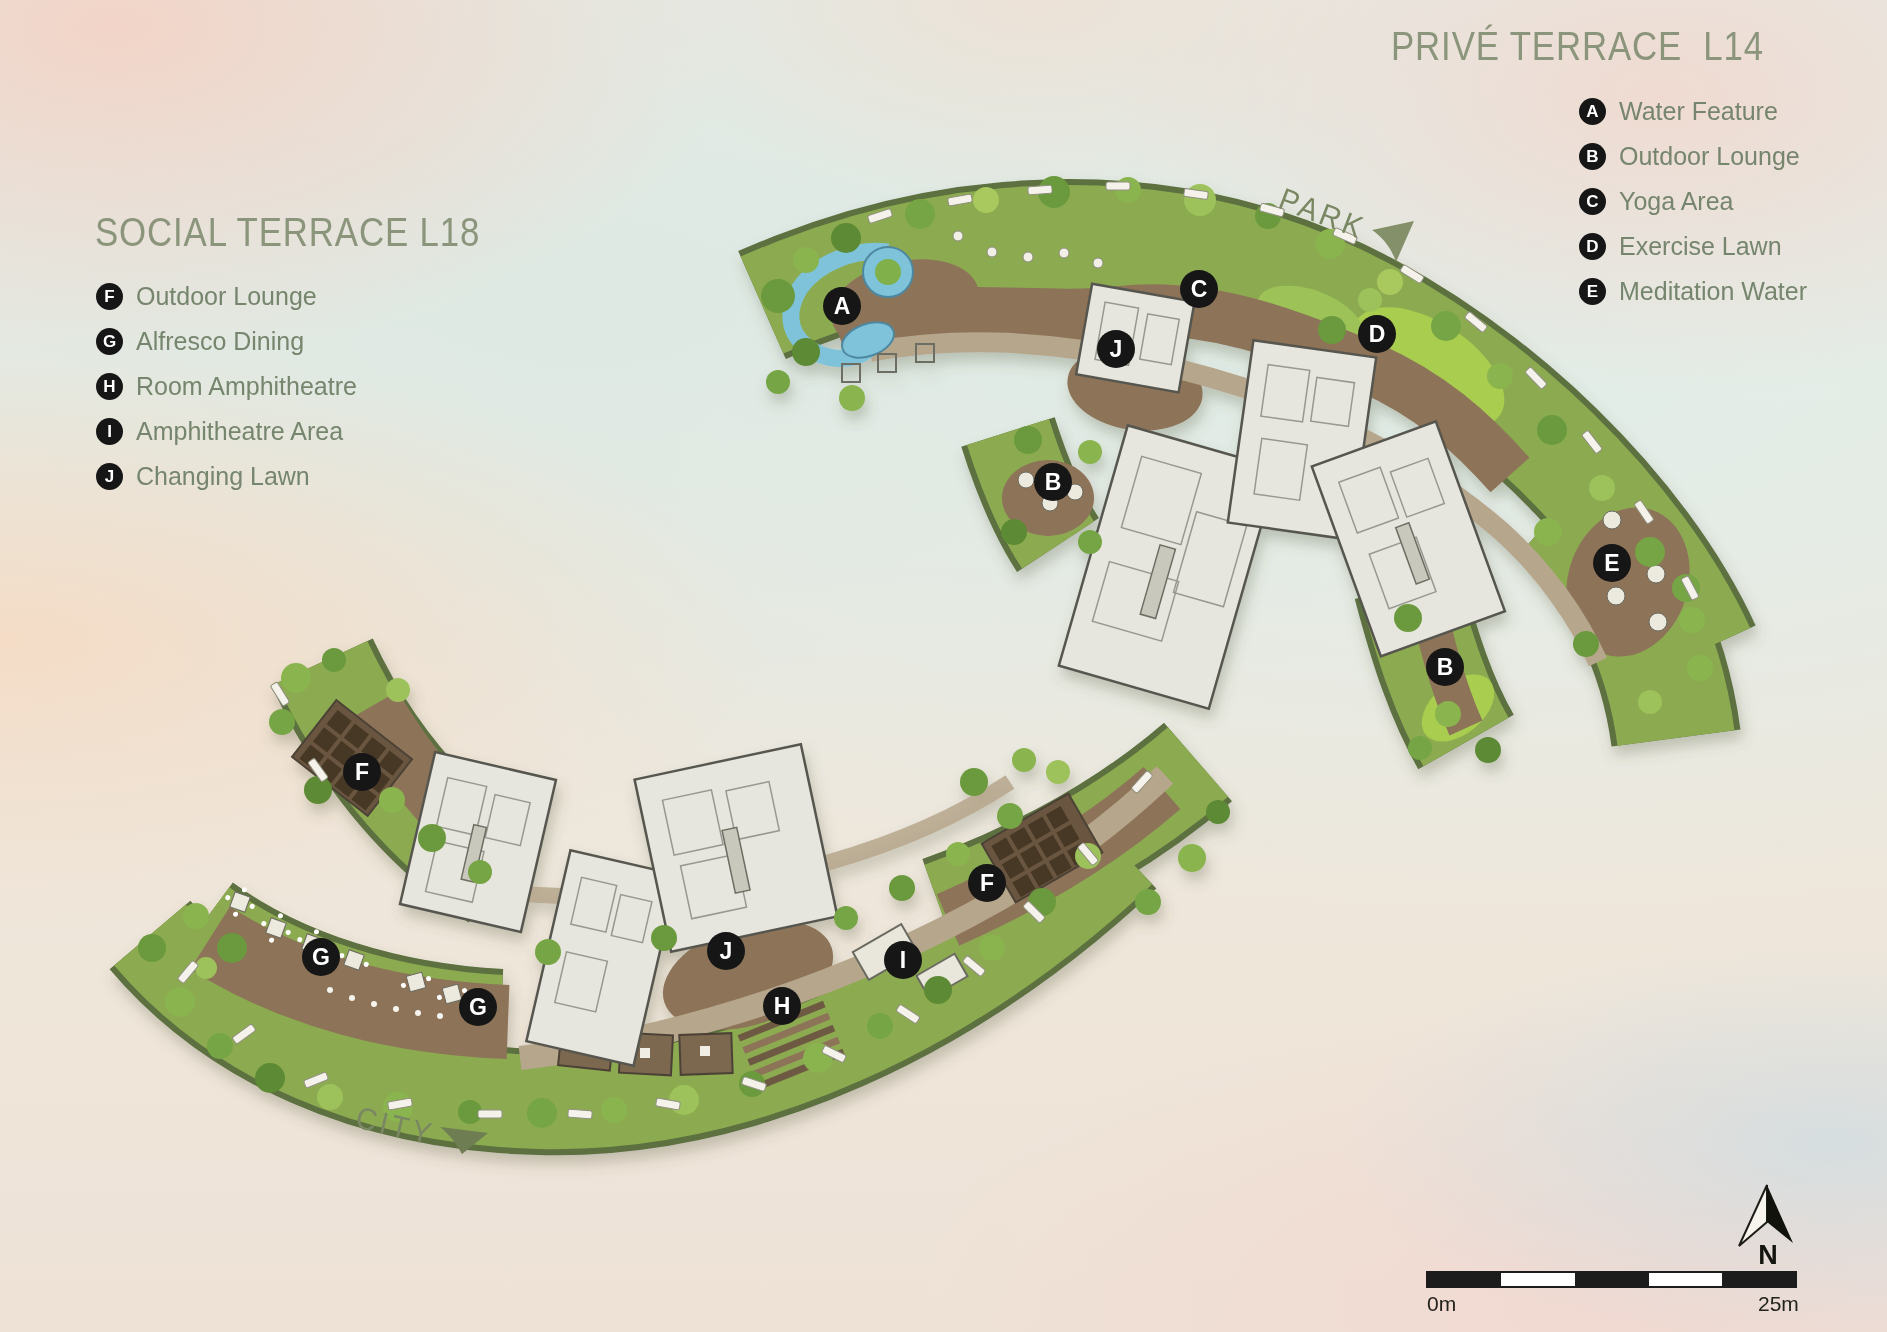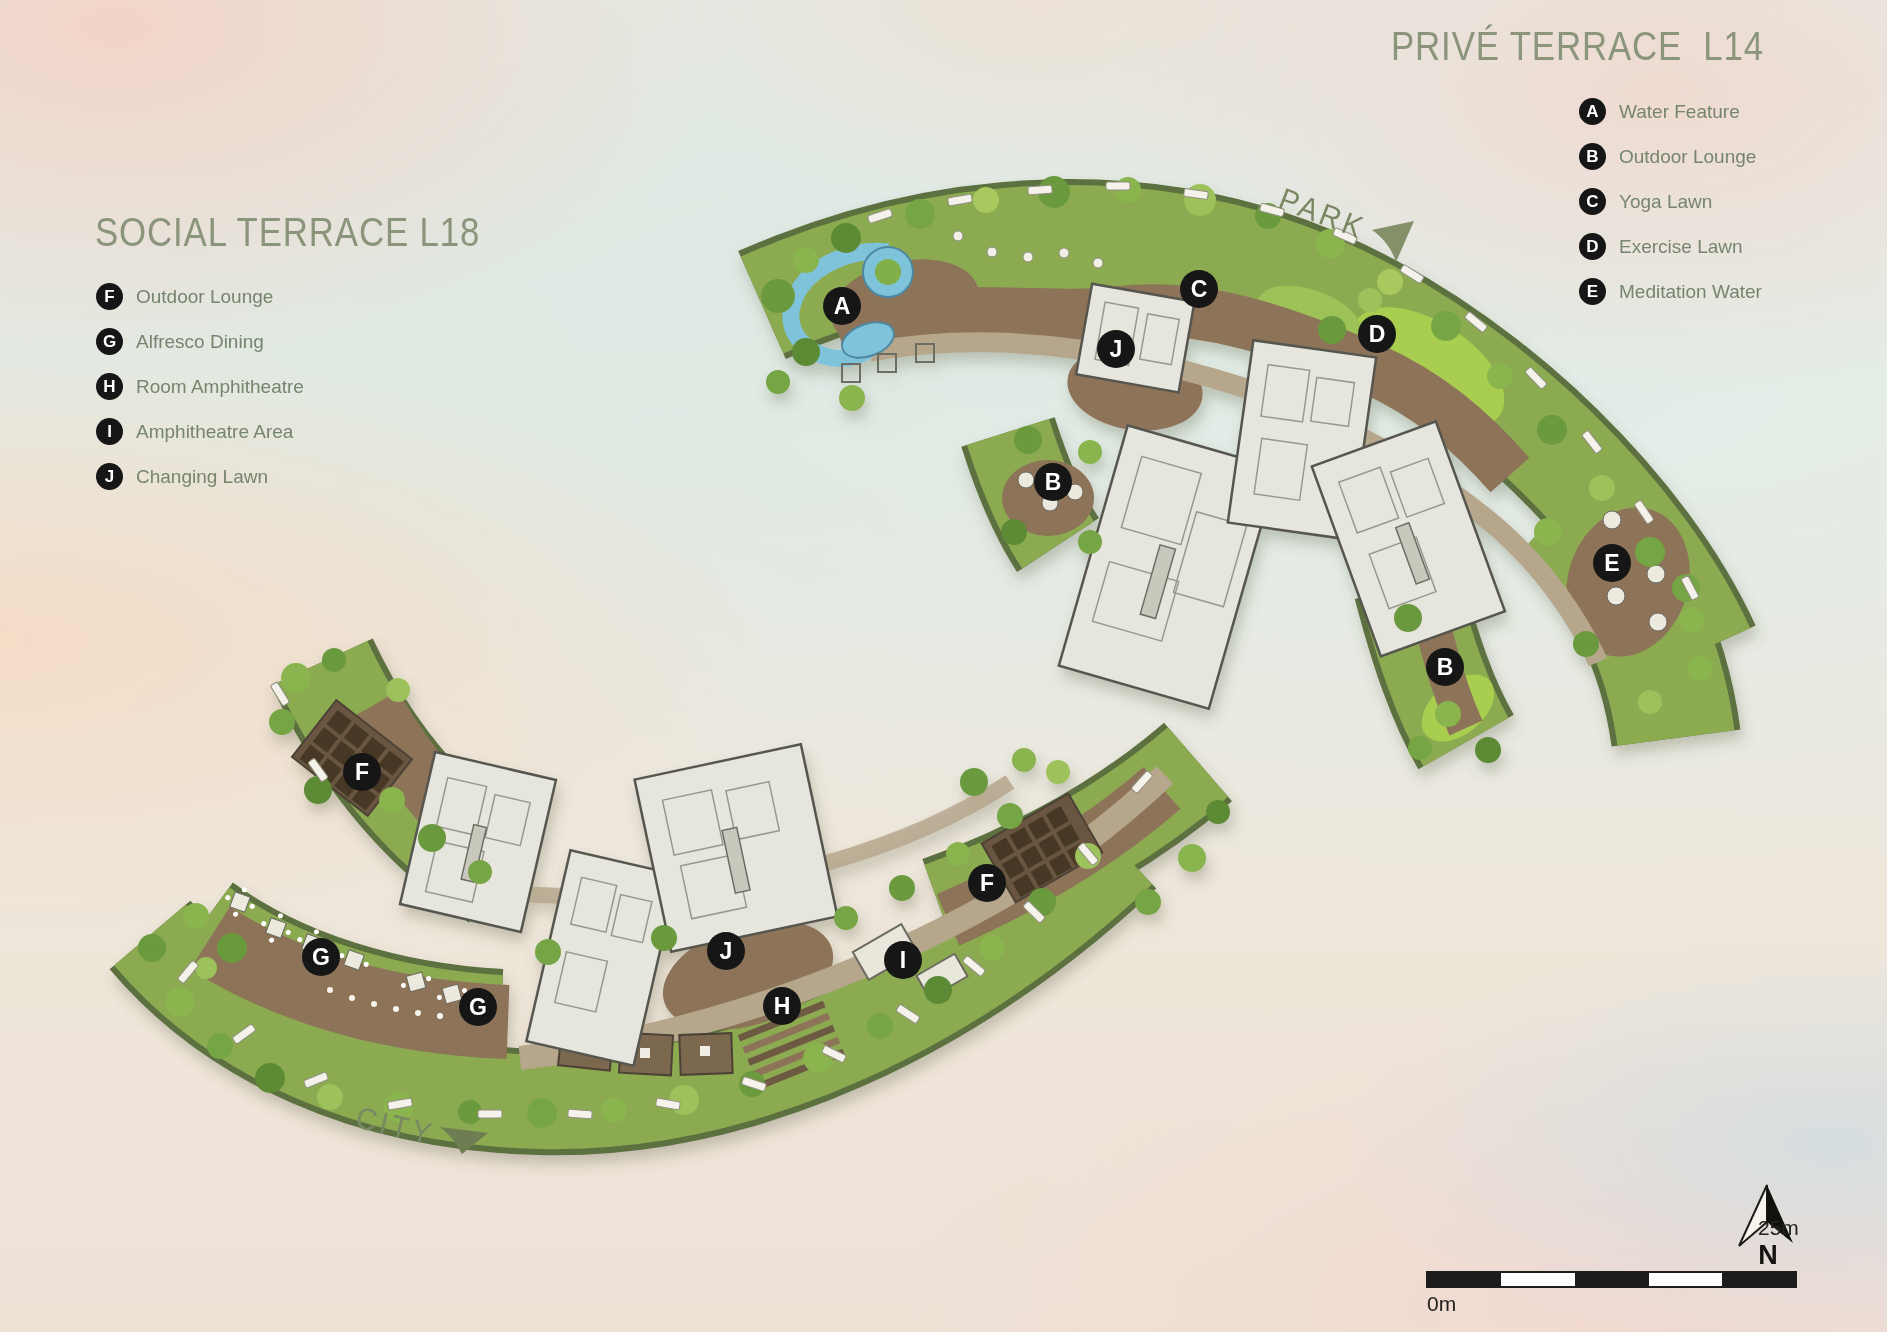--- a/index.html
+++ b/index.html
@@ -25,37 +25,37 @@
   #title-prive{left:1391px;top:26px;}
   .legend{position:absolute;list-style:none;margin:0;padding:0;}
   #legend-prive{left:1579px;top:98px;}
   #legend-social{left:96px;top:283px;}
   .legend li{display:flex;align-items:center;height:27px;margin-bottom:18px;}
   .legend .key{
     width:27px;height:27px;border-radius:50%;background:var(--c-marker-bg,#161616);
     color:var(--c-marker-fg,#fff);font-size:17px;font-weight:bold;
     display:flex;align-items:center;justify-content:center;flex:0 0 27px;
   }
-  .legend .lbl{margin-left:13px;font-size:19px;color:var(--c-legend,#76856d);white-space:nowrap;}
+  .legend .lbl{margin-left:13px;font-size:25px;color:var(--c-legend,#76856d);white-space:nowrap;}
   .dir-label{
     position:absolute;color:var(--c-dir,#7a8763);font-size:31px;letter-spacing:4px;line-height:1;
   }
   #park-label{left:1286px;top:183px;transform:rotate(21deg) scaleX(.92);transform-origin:left top;}
   #city-label{left:360px;top:1102px;transform:rotate(13deg) scaleX(.92);transform-origin:left top;}
   .marker{
     position:absolute;width:38px;height:38px;border-radius:50%;
     background:var(--c-marker-bg,#161616);color:var(--c-marker-fg,#fff);
     font-size:23px;font-weight:bold;display:flex;align-items:center;justify-content:center;
     transform:translate(-50%,-50%);
   }
   #north-n{position:absolute;left:1748px;top:1240px;width:40px;text-align:center;
     font-size:27px;font-weight:600;color:#15150f;}
   .scale-lbl{position:absolute;font-size:21px;color:#23231d;}
   #scale-start{left:1427px;top:1292px;}
-  #scale-end{left:1758px;top:1216px;}
+  #scale-end{left:1758px;top:1292px;}
   svg{position:absolute;left:0;top:0;}
 </style>
 </head>
 <body>
 
 <div class="stage">
 
   <svg width="1887" height="1332" viewBox="0 0 1887 1332">
     <defs>
       <filter id="soft" x="-10%" y="-10%" width="120%" height="130%">
@@ -408,21 +408,21 @@
       <li>
         <span class="key">A</span>
         <span class="lbl">Water Feature</span>
       </li>
       <li>
         <span class="key">B</span>
         <span class="lbl">Outdoor Lounge</span>
       </li>
       <li>
         <span class="key">C</span>
-        <span class="lbl">Yoga Lawn</span>
+        <span class="lbl">Yoga Area</span>
       </li>
       <li>
         <span class="key">D</span>
         <span class="lbl">Exercise Lawn</span>
       </li>
       <li>
         <span class="key">E</span>
         <span class="lbl">Meditation Water</span>
       </li>
     </ul>

